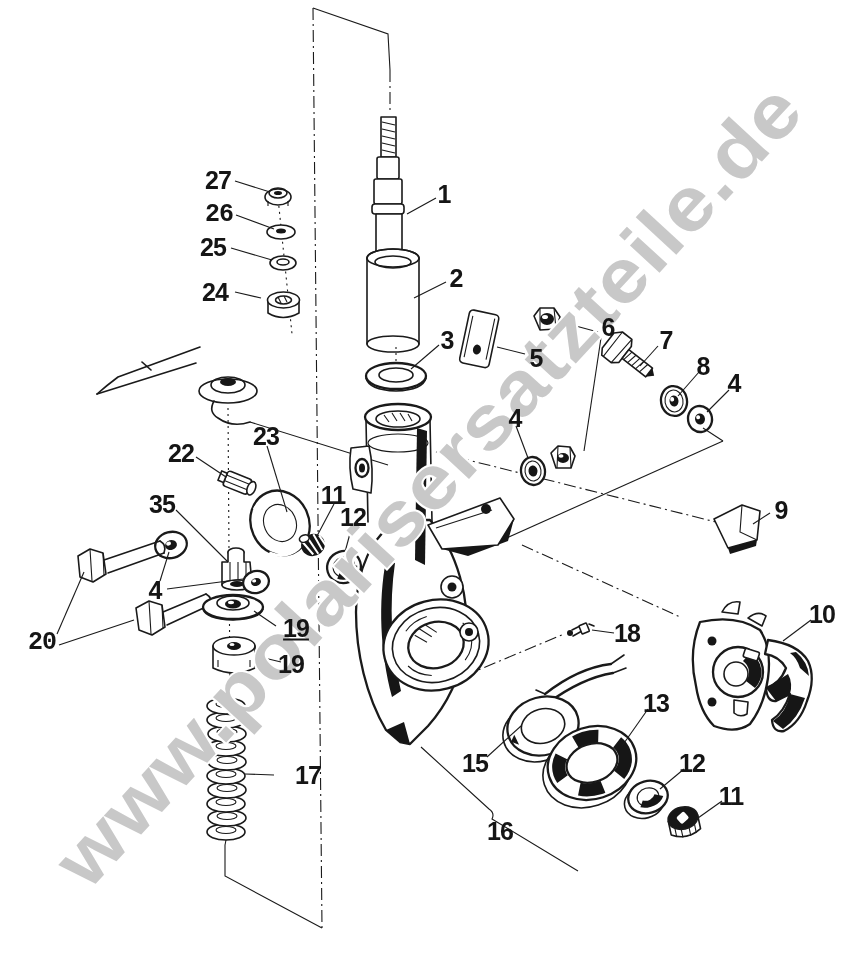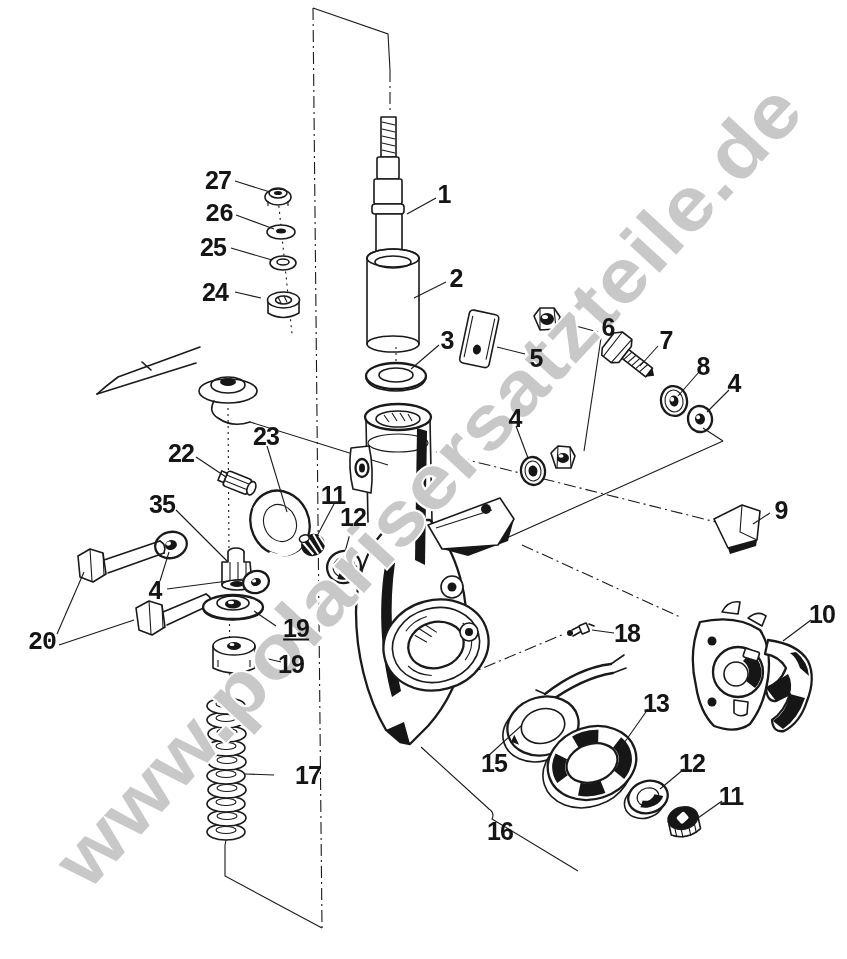--- a/index.html
+++ b/index.html
@@ -384,18 +384,18 @@
       <div class="callout" style="left: 155px; top: 590px;">4</div>
       <div class="callout" style="left: 42px; top: 642px; font-family: Liberation Mono, monospace;">20</div>
       <div class="callout" style="left: 296px; top: 628px; text-decoration: underline;">19</div>
       <div class="callout" style="left: 291px; top: 664px;">19</div>
       <div class="callout" style="left: 288px; top: 775px; margin-left: 20px;">17</div>
       <div class="callout" style="left: 822px; top: 614px;">10</div>
       <div class="callout" style="left: 627px; top: 633px;">18</div>
       <div class="callout" style="left: 656px; top: 703px;">13</div>
       <div class="callout" style="left: 692px; top: 763px;">12</div>
       <div class="callout" style="left: 731px; top: 796px;">11</div>
-      <div class="callout" style="left: 494px; top: 763px;">15</div>
+      <div class="callout" style="left: 475px; top: 763px;">15</div>
       <div class="callout" style="left: 484px; top: 831px; margin-left: 16px;">16</div>
     </div>
 
 
 </div>
 
 </body></html>

